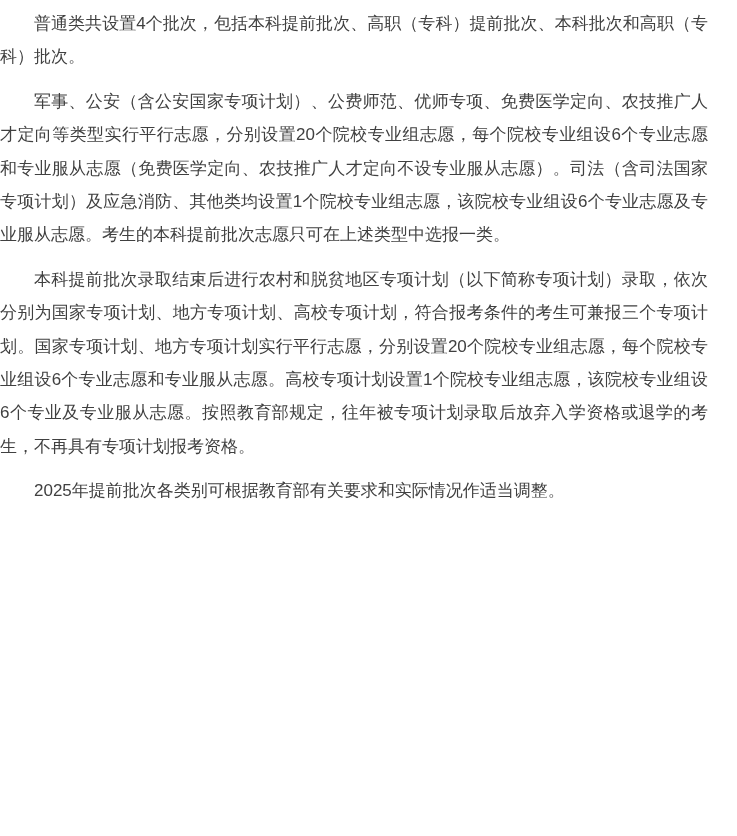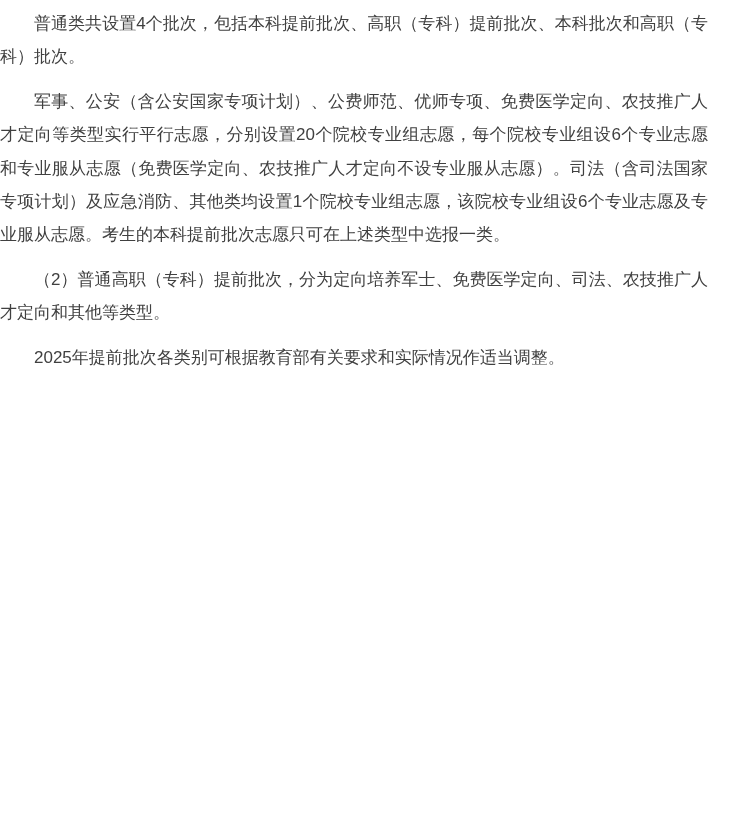--- a/index.html
+++ b/index.html
@@ -30,15 +30,15 @@
   .doc p:last-child {
     margin-bottom: 0;
   }
 </style>
 </head>
 <body>
 
 <main class="doc">
   <p>普通类共设置4个批次，包括本科提前批次、高职（专科）提前批次、本科批次和高职（专科）批次。</p>
   <p>军事、公安（含公安国家专项计划）、公费师范、优师专项、免费医学定向、农技推广人才定向等类型实行平行志愿，分别设置20个院校专业组志愿，每个院校专业组设6个专业志愿和专业服从志愿（免费医学定向、农技推广人才定向不设专业服从志愿）。司法（含司法国家专项计划）及应急消防、其他类均设置1个院校专业组志愿，该院校专业组设6个专业志愿及专业服从志愿。考生的本科提前批次志愿只可在上述类型中选报一类。</p>
-  <p>（2）普通高职（专科）提前批次，分为定向培养军士、免费医学定向、司法、农技推广人才定向和其他等类型。</p>
+  <p>本科提前批次录取结束后进行农村和脱贫地区专项计划（以下简称专项计划）录取，依次分别为国家专项计划、地方专项计划、高校专项计划，符合报考条件的考生可兼报三个专项计划。国家专项计划、地方专项计划实行平行志愿，分别设置20个院校专业组志愿，每个院校专业组设6个专业志愿和专业服从志愿。高校专项计划设置1个院校专业组志愿，该院校专业组设6个专业及专业服从志愿。按照教育部规定，往年被专项计划录取后放弃入学资格或退学的考生，不再具有专项计划报考资格。</p>
   <p>2025年提前批次各类别可根据教育部有关要求和实际情况作适当调整。</p>
 </main>
 
 </body></html>

